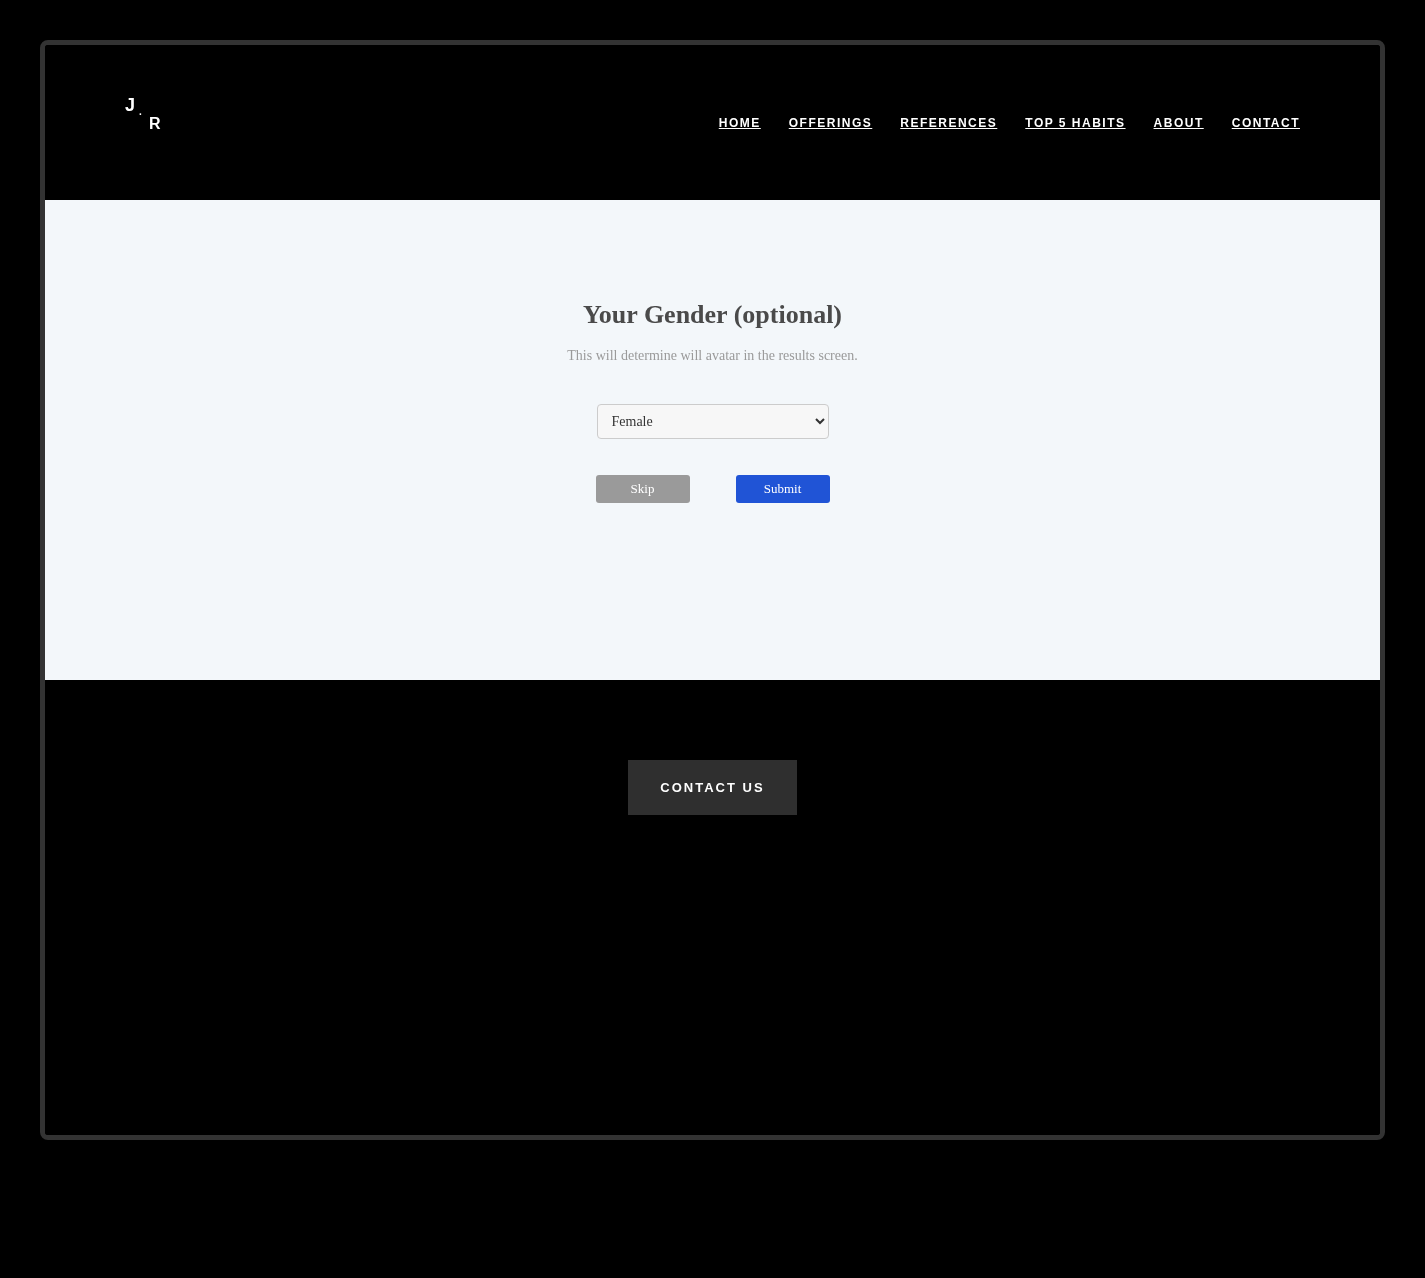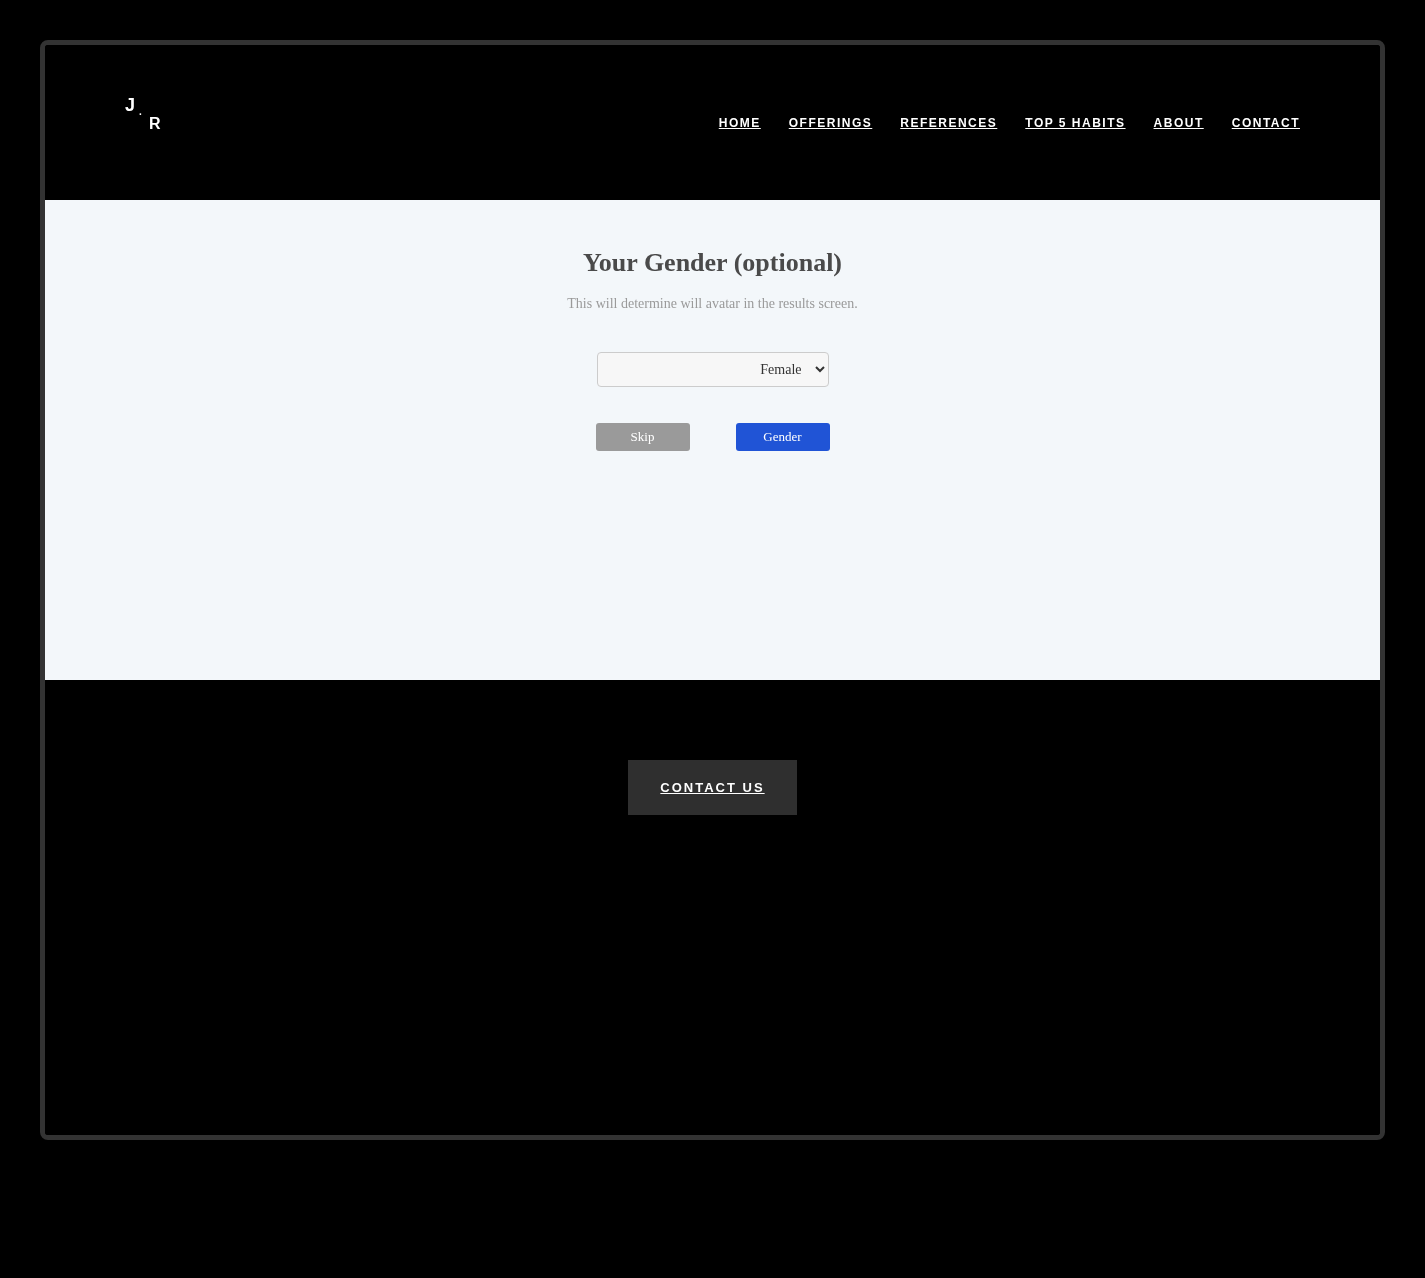--- a/index.html
+++ b/index.html
@@ -74,21 +74,21 @@
       font-size: 12px;
       font-weight: bold;
       letter-spacing: 1.5px;
       text-transform: uppercase;
       cursor: pointer;
       text-decoration: underline;
     }
     
     .form-section {
       background: #f3f7fa;
-      padding: 48px 40px 160px;
+      padding: 100px 40px 160px;
       text-align: center;
       min-height: 480px;
     }
     
     .form-title {
       color: #4a4a4a;
       font-size: 26px;
       font-weight: bold;
       margin-bottom: 18px;
     }
@@ -106,21 +106,20 @@
     .gender-select {
       width: 232px;
       padding: 8px 10px;
       font-size: 14px;
       font-family: Georgia, serif;
       background: #f7f7f7;
       border: 1px solid #ccc;
       border-radius: 4px;
       color: #333;
       cursor: pointer;
-      text-align: right;
     }
     
     .button-row {
       display: flex;
       justify-content: center;
       gap: 46px;
     }
     
     .btn {
       width: 94px;
@@ -150,21 +149,20 @@
     
     .contact-btn {
       display: inline-block;
       background: #2f2f2f;
       color: #fff;
       font-family: Arial, Helvetica, sans-serif;
       font-size: 13px;
       font-weight: bold;
       letter-spacing: 2px;
       text-transform: uppercase;
-      text-decoration: underline;
       padding: 20px 32px;
       cursor: pointer;
     }
   </style>
 </head>
 <body>
 
 <div class="page-container">
 
   <header class="header">
@@ -189,21 +187,21 @@
     <p class="form-subtitle">This will determine will avatar in the results screen.</p>
 
     <div class="select-wrapper">
       <select class="gender-select">
         <option>Female</option>
       </select>
     </div>
 
     <div class="button-row">
       <button class="btn btn-skip">Skip</button>
-      <button class="btn btn-submit">Gender</button>
+      <button class="btn btn-submit">Submit</button>
     </div>
   </section>
 
   <footer class="footer">
     <a class="contact-btn">CONTACT US</a>
   </footer>
 
 </div>
 
 </body></html>

